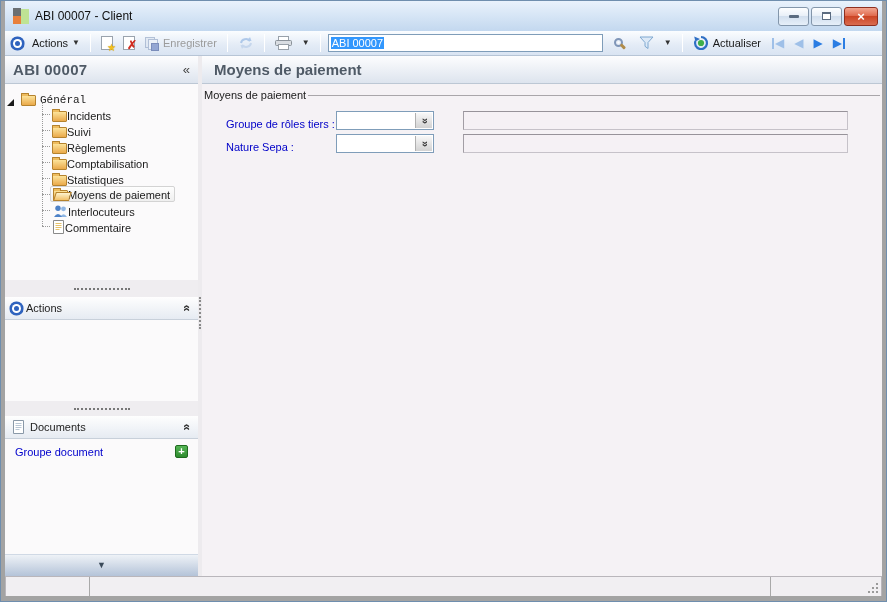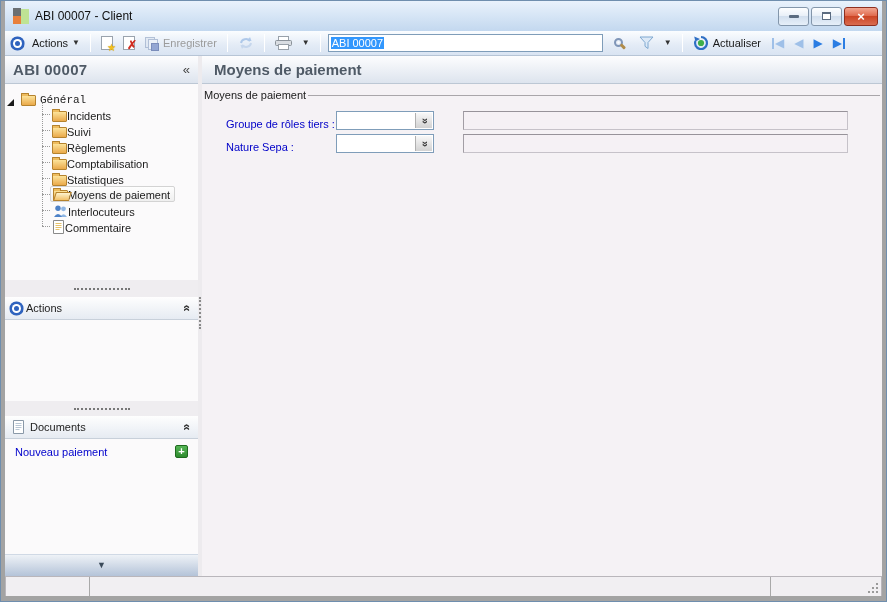--- a/index.html
+++ b/index.html
@@ -346,21 +346,21 @@
       <div class="panel-hdr tall">
         <svg class="svg-ic" width="13" height="14" viewBox="0 0 13 14">
             <path d="M1.5 .5h10v13h-10z" fill="#fff" stroke="#8a99a8"></path>
             <path d="M3.5 3.5h6M3.5 5.5h6M3.5 7.5h6M3.5 9.5h4" stroke="#b9c6d4" stroke-width="1"></path>
           </svg>
         <span class="ph-label">Documents</span>
         <span class="chev-up">«</span>
       </div>
       <div class="panel-body" style="flex:1">
         <div class="doc-row">
-          <span class="doc-link">Nouveau paiement</span>
+          <span class="doc-link">Groupe document</span>
           <span class="plus-btn">+</span>
         </div>
       </div>
 
       <div class="sb-bottom">
         <span class="caret">▼</span>
       </div>
     </div>
 
     <div class="vsplit">

